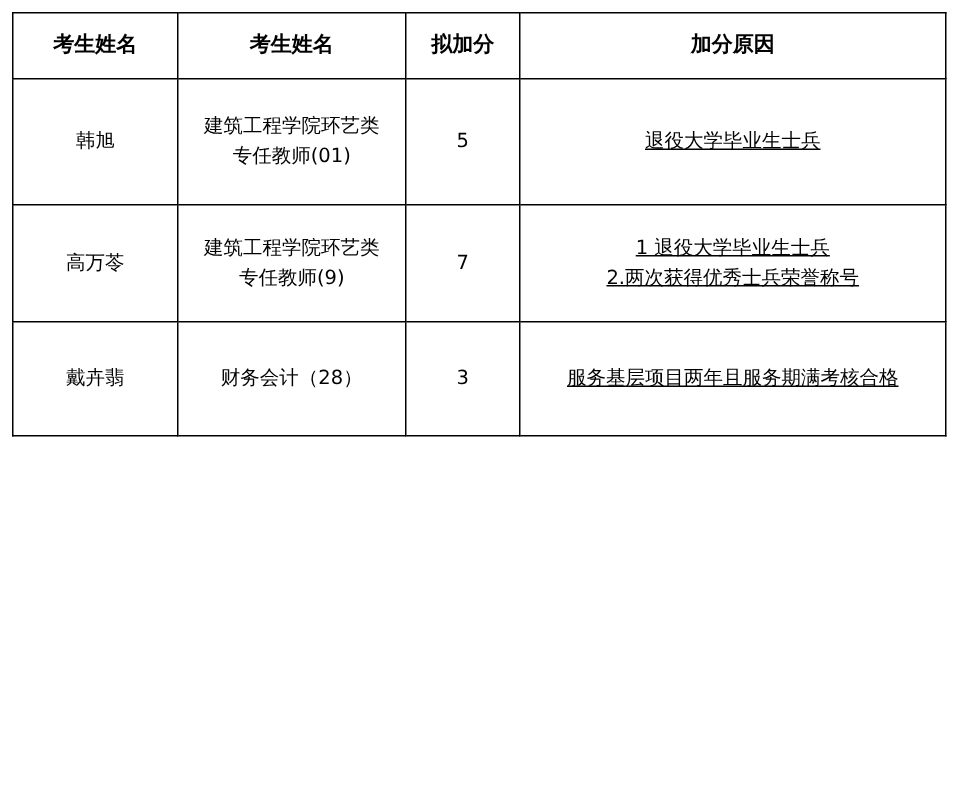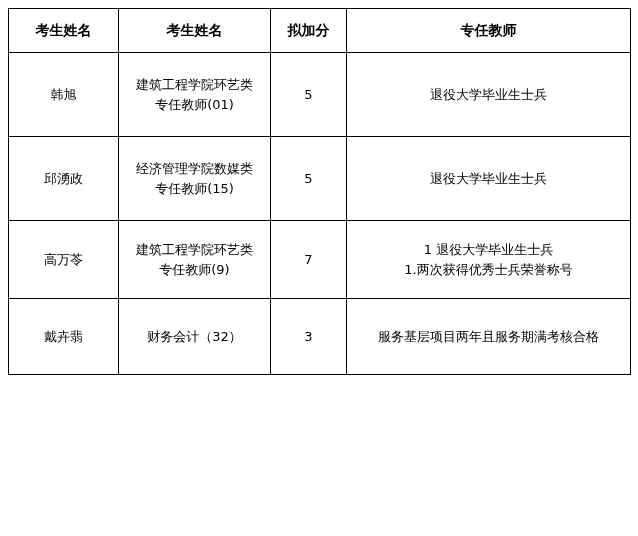--- a/index.html
+++ b/index.html
@@ -45,21 +45,21 @@
   col.c-reason { width: 284px; }
 
   td.name   { font-size: 14px; }
   td.post   { font-size: 13px; }
   td.score  { font-size: 13px; }
   td.reason {
     text-align: left;
     font-size: 13px;
     padding-left: 10px;
   }
-  .reason-line { display: block; white-space: pre; }
+  .reason-line { display: block; white-space: pre; text-decoration: underline; }
   .post-line { display: block; }
   tr.r0 td { height: 84px; }
   tr.r1 td { height: 84px; }
   tr.r2 td { height: 78px; }
   tr.r3 td { height: 78px; }
   tr.r4 td { height: 76px; }
 </style>
 </head>
 <body>
 
@@ -69,62 +69,51 @@
       <col class="c-name">
       <col class="c-post">
       <col class="c-score">
       <col class="c-reason">
     </colgroup>
     <thead>
       <tr>
         <th>考生姓名</th>
         <th>考生姓名</th>
         <th>拟加分</th>
-        <th>专任教师</th>
+        <th>加分原因</th>
       </tr>
     </thead>
     <tbody>
       <tr class="r0">
         <td class="name">韩旭</td>
         <td class="post">
           <span class="post-line">建筑工程学院环艺类</span>
           <span class="post-line">专任教师(01)</span>
-        </td>
-        <td class="score">5</td>
-        <td class="reason">
-          <span class="reason-line">退役大学毕业生士兵</span>
-        </td>
-      </tr>
-      <tr class="r1">
-        <td class="name">邱湧政</td>
-        <td class="post">
-          <span class="post-line">经济管理学院数媒类</span>
-          <span class="post-line">专任教师(15)</span>
         </td>
         <td class="score">5</td>
         <td class="reason">
           <span class="reason-line">退役大学毕业生士兵</span>
         </td>
       </tr>
       <tr class="r3">
         <td class="name">高万苓</td>
         <td class="post">
           <span class="post-line">建筑工程学院环艺类</span>
           <span class="post-line">专任教师(9)</span>
         </td>
         <td class="score">7</td>
         <td class="reason">
           <span class="reason-line">1 退役大学毕业生士兵</span>
-          <span class="reason-line">1.两次获得优秀士兵荣誉称号</span>
+          <span class="reason-line">2.两次获得优秀士兵荣誉称号</span>
         </td>
       </tr>
       <tr class="r4">
         <td class="name">戴卉翡</td>
         <td class="post">
-          <span class="post-line">财务会计（32）</span>
+          <span class="post-line">财务会计（28）</span>
         </td>
         <td class="score">3</td>
         <td class="reason">
           <span class="reason-line">服务基层项目两年且服务期满考核合格</span>
         </td>
       </tr>
     </tbody>
   </table>
 </div>
 

